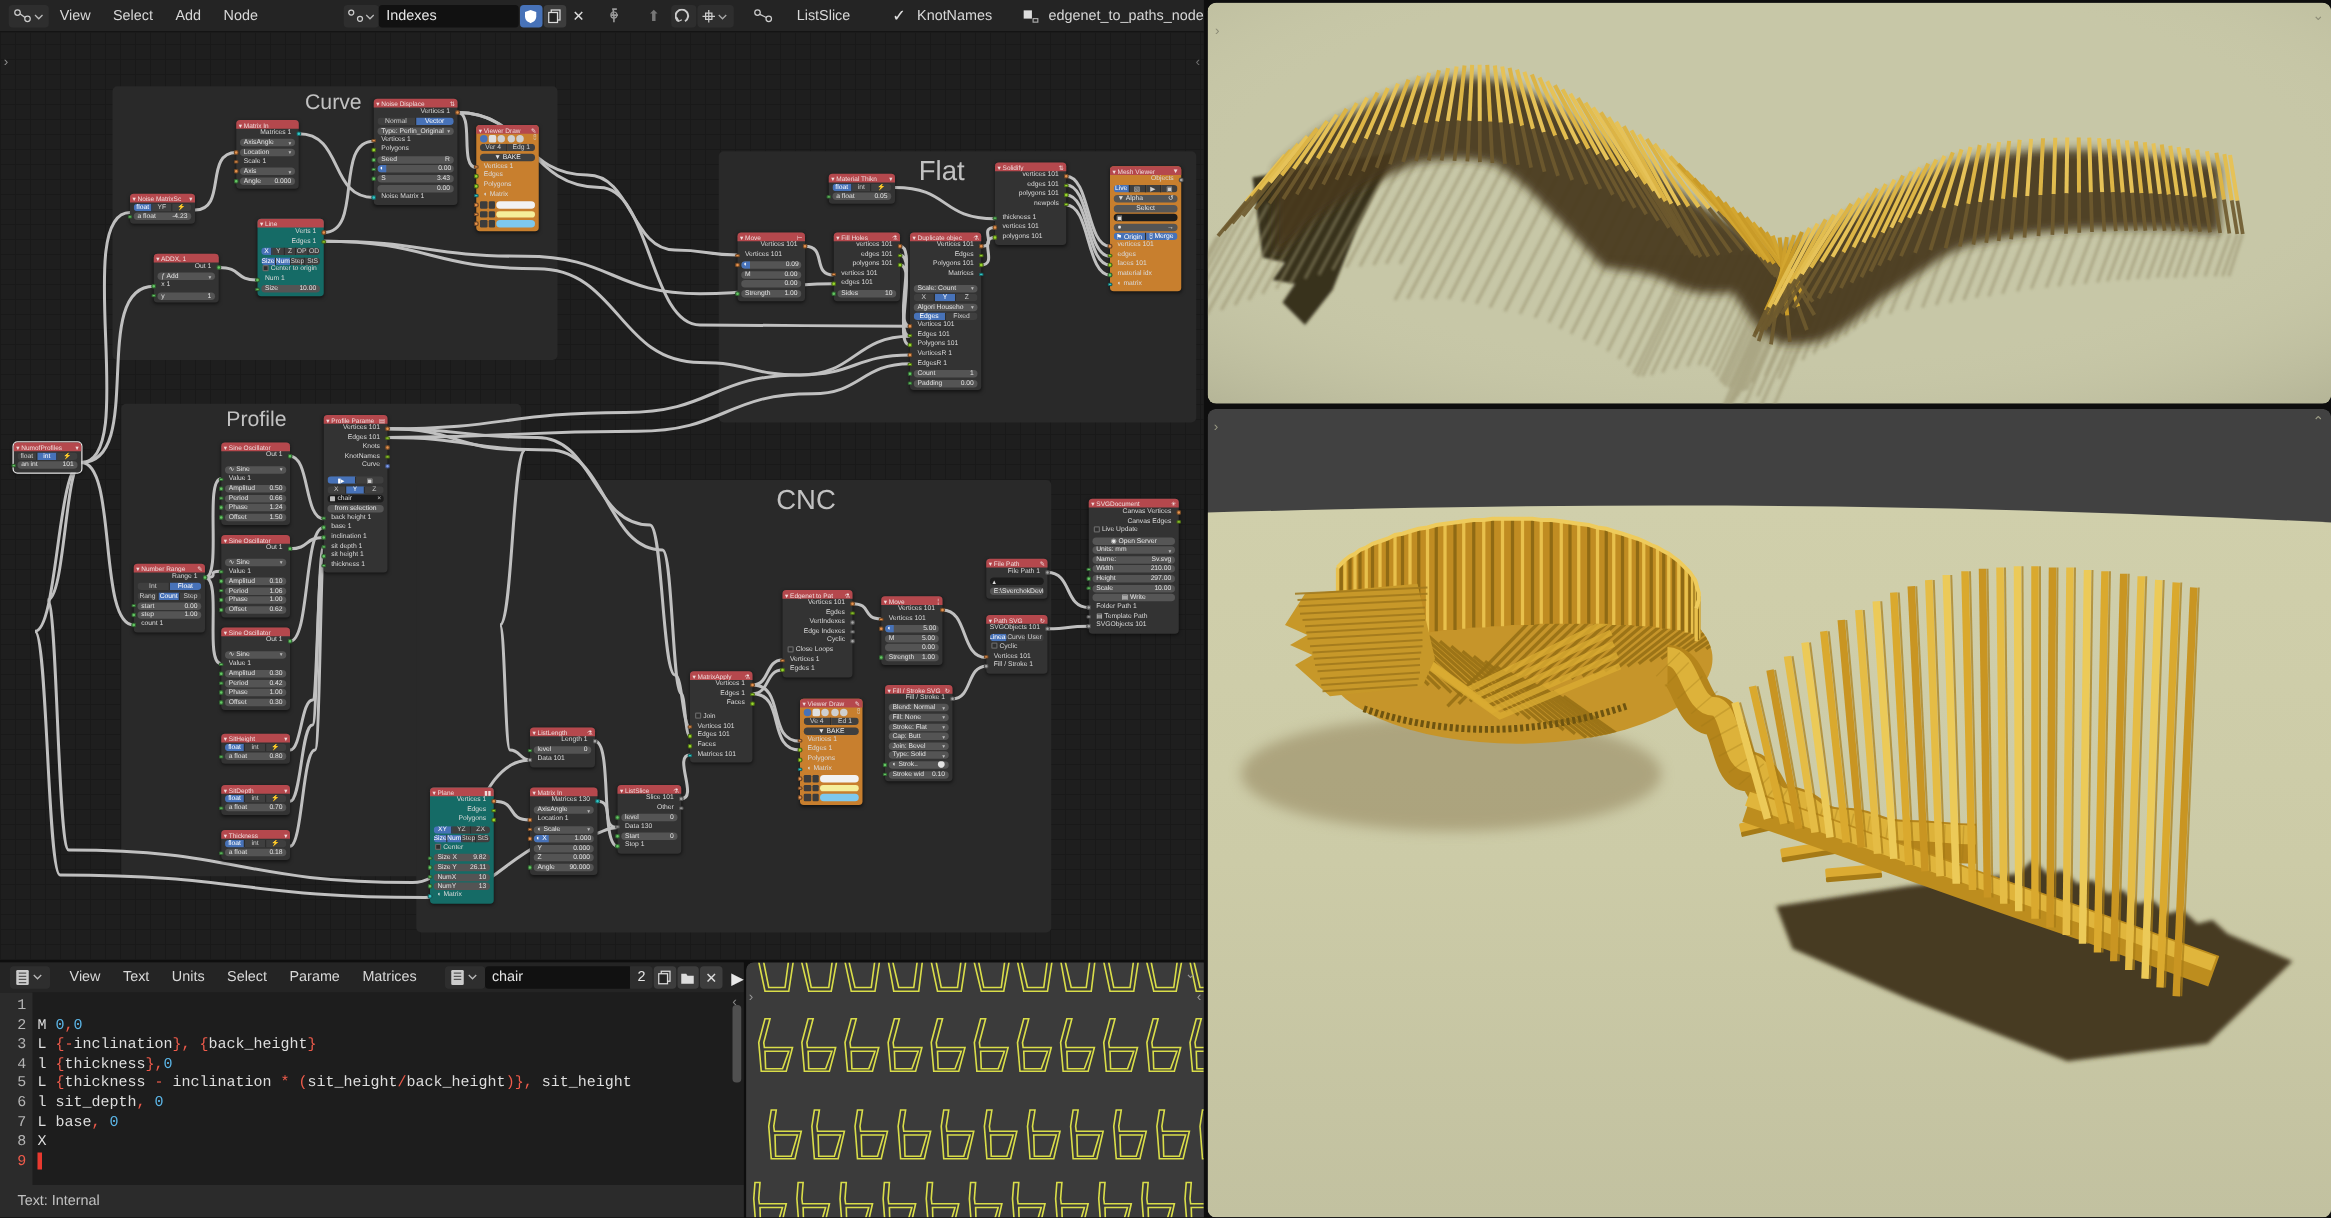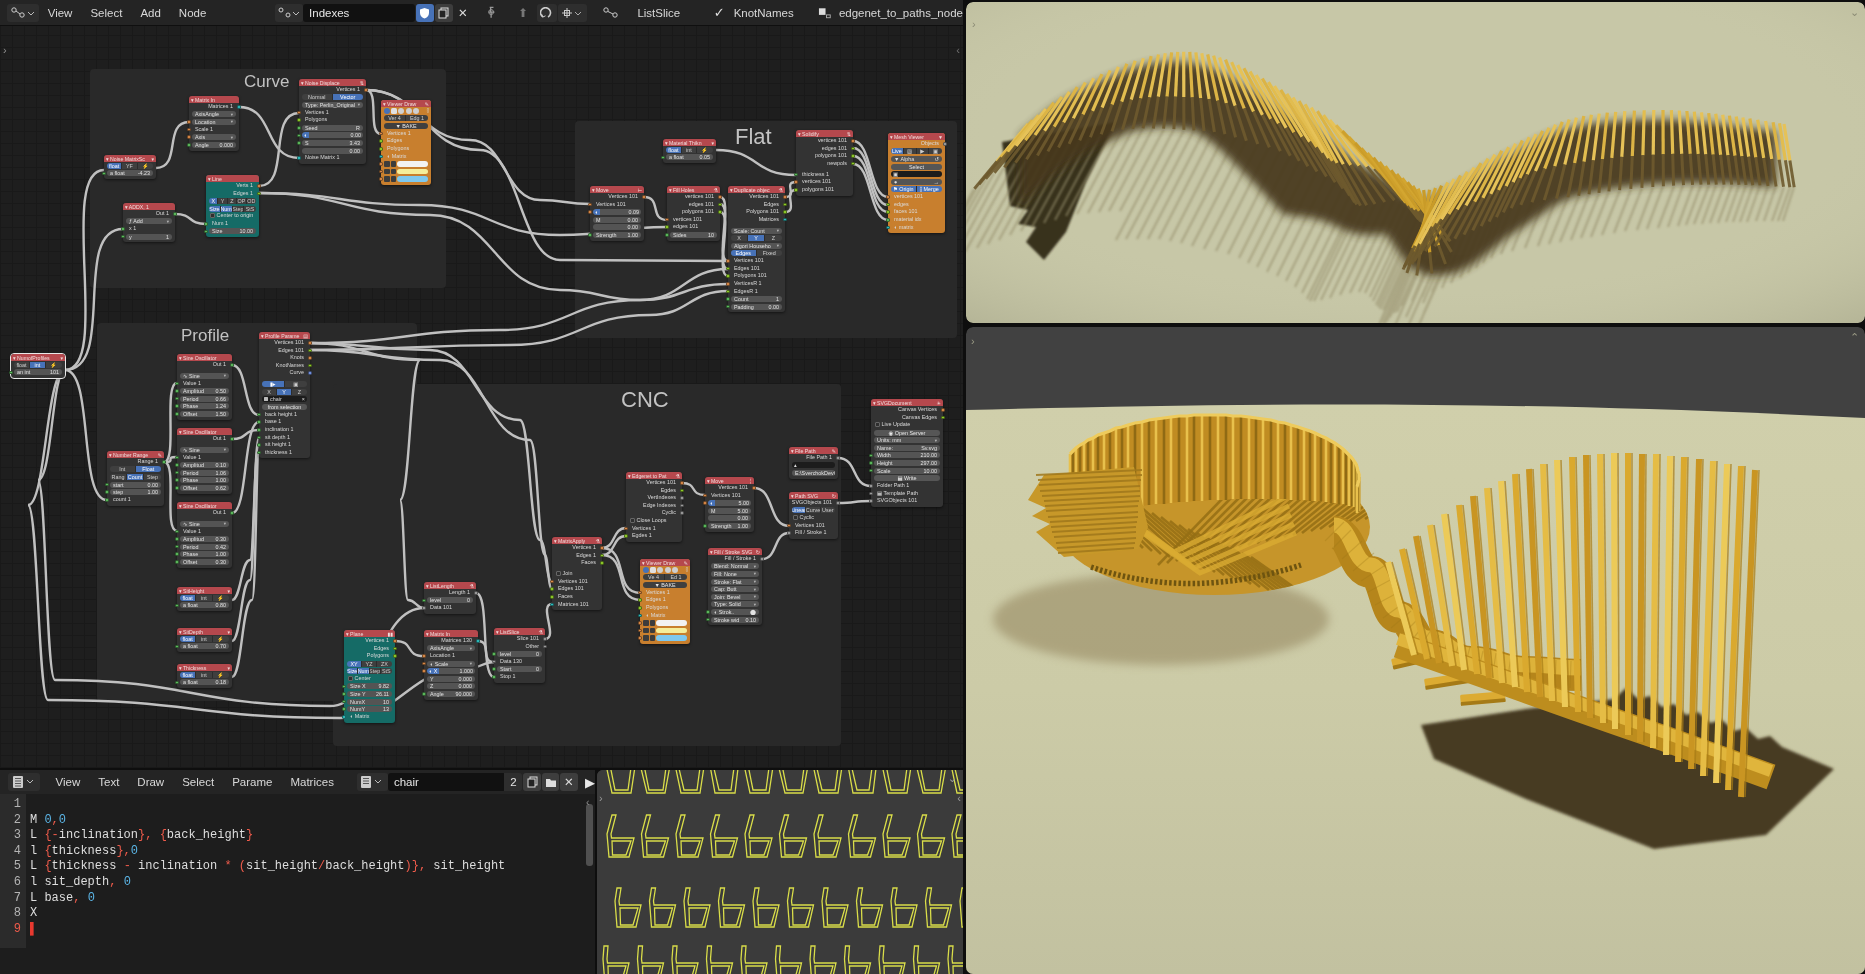--- a/index.html
+++ b/index.html
@@ -1178,21 +1178,21 @@
  <span style="width:8px"></span>
  <span class="hbtn" style="width:34px;background:#2e2e2e;">
   <svg width="26" height="14" viewBox="0 0 26 14">
             <rect x="2" y="1" width="10" height="12" fill="#ccc" rx="1"></rect>
             <path d="M4,3.5 h6 M4,6 h6 M4,8.5 h6 M4,11 h6" stroke="#555" stroke-width="1"></path>
             <path d="M16,5 l3,3 3,-3" stroke="#bbb" fill="none"></path>
           </svg>
  </span>
  <span class="menu" style="padding-left:16px;">View</span>
         <span class="menu">Text</span>
- <span class="menu">Draw</span>
+ <span class="menu">Units</span>
         <span class="menu">Select</span>
         <span class="menu">Parame</span>
  <span class="menu">Matrices</span>
  <span style="width:14px"></span>
  <span class="hbtn" style="width:34px;background:#2e2e2e;">
   <svg width="26" height="14" viewBox="0 0 26 14">
             <rect x="2" y="1" width="10" height="12" fill="#ccc" rx="1"></rect>
             <path d="M4,3.5 h6 M4,6 h6 M4,8.5 h6" stroke="#555" stroke-width="1"></path>
             <path d="M16,5 l3,3 3,-3" stroke="#bbb" fill="none"></path>
           </svg>
@@ -1213,20 +1213,21 @@
  <span class="hbtn">✕</span>
  <span style="width:8px"></span>
  <span style="color:#e8e8e8;font-size:13px;">▶</span>
 </div>
 <div id="tbody">
         <div id="tgut">1<br>2<br>3<br>4<br>5<br>6<br>7<br>8<br><span class="pn">9</span></div>
         <div id="tcode">​<br>M <span class="nm">0</span><span class="pn">,</span><span class="nm">0</span><br>L <span class="pn">{-</span>inclination<span class="pn">},</span> <span class="pn">{</span>back_height<span class="pn">}</span><br>l <span class="pn">{</span>thickness<span class="pn">},</span><span class="nm">0</span><br>L <span class="pn">{</span>thickness <span class="pn">-</span> inclination <span class="pn">*</span> <span class="pn">(</span>sit_height<span class="pn">/</span>back_height<span class="pn">)},</span> sit_height<br>l sit_depth<span class="pn">,</span> <span class="nm">0</span><br>L base<span class="pn">,</span> <span class="nm">0</span><br>X<br><span class="cur">▌</span></div>
         <div id="tscroll"></div>
         <div style="position:absolute;right:4px;top:2px;color:#888;font-size:11px;">‹</div>
       </div>
+      <div id="tfoot">Text: Internal</div>
     </div>
     <div id="svgp">
       <svg width="366" height="204" viewBox="0 0 366 204" style="position:absolute;left:0;top:0">
         <rect width="366" height="204" fill="#3b3b3b"></rect>
         <g fill="none" stroke="#d9dd49" stroke-width="1.3">
           <path d="M8,-10 L15,23 L34,23 L39,-10"></path>
           <path d="M12,-10 L18,20 L31,20 L35,-10"></path>
           <path d="M42,-10 L50,23 L68,23 L74,-10"></path>
           <path d="M46,-10 L52,20 L66,20 L70,-10"></path>
           <path d="M77,-10 L84,23 L103,23 L108,-10"></path>

